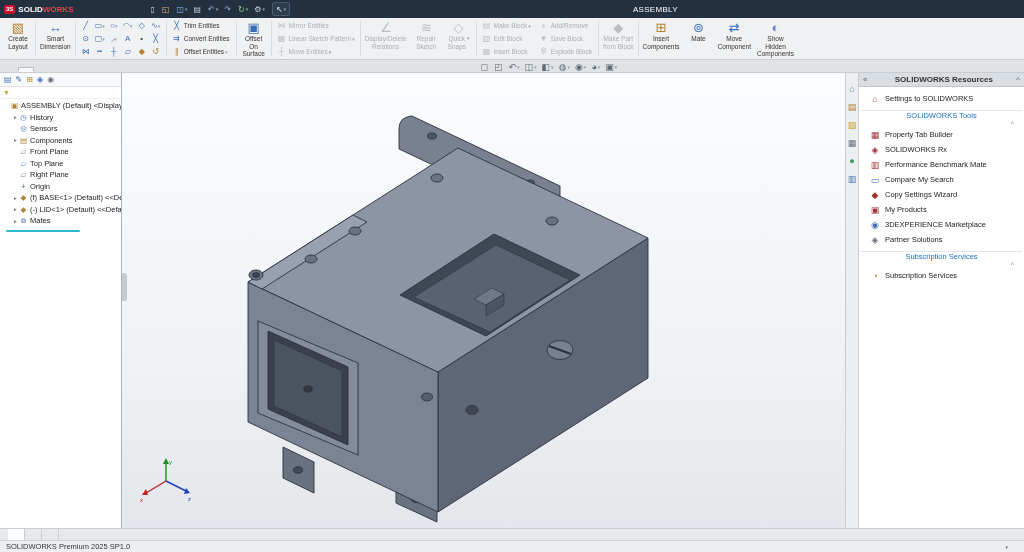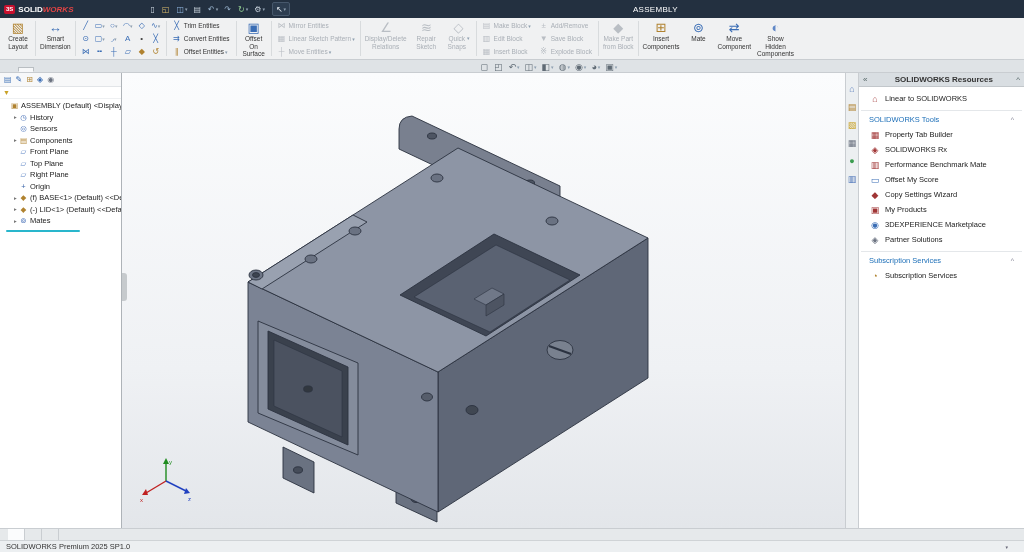--- a/index.html
+++ b/index.html
@@ -4,21 +4,21 @@
 <style>
   *{box-sizing:border-box;margin:0;padding:0;}
   html,body{width:1024px;height:552px;overflow:hidden;}
   body{font-family:"Liberation Sans","DejaVu Sans",sans-serif;position:relative;background:#fff;font-size:8px;color:#222;}
 
   
   .titlebar{height:18px;background:#233040;display:flex;align-items:center;color:#e8edf2;padding:0 4px;position:relative;}
   .logo{display:flex;align-items:center;}
   .logo-mark{background:#c8102e;color:#fff;font-size:6px;font-weight:bold;padding:1px 2px;border-radius:2px;line-height:7px;}
   .logo-solid{color:#fff;font-weight:bold;font-size:8px;margin-left:3px;}
-  .logo-works{color:#e24444;font-weight:bold;font-size:8px;font-style:italic;}
+  .logo-works{color:#e24444;font-weight:bold;font-size:8px;}
   .menus{display:flex;margin-left:8px;}
   .menu-item{padding:0 5px;color:#dfe6ec;font-size:8px;white-space:nowrap;}
   .qt{display:flex;margin-left:6px;align-items:center;}
   .qt-item{color:#c3cdd7;font-size:8px;padding:0 3px;display:flex;align-items:center;height:14px;}
   .qt-item.boxed{border:1px solid #47586c;background:#2d3d50;border-radius:2px;margin-left:4px;}
   .dd{font-size:5px;margin-left:1px;color:#8fa0b0;}
   .doc-title{position:absolute;left:64%;transform:translateX(-50%);color:#fff;font-size:8px;letter-spacing:.3px;}
   .tb-right{margin-left:auto;display:flex;align-items:center;gap:6px;}
   .search{display:flex;align-items:center;background:#1b2531;border:1px solid #3c4a5a;border-radius:2px;width:150px;height:13px;padding:0 4px;}
   .search input{flex:1;background:transparent;border:none;outline:none;color:#8fa0b0;font-size:7.5px;font-family:inherit;min-width:0;}
@@ -78,21 +78,21 @@
 
   .taskpane{width:166px;background:#fff;border-left:1px solid #c9cdd1;display:flex;flex-direction:column;flex:none;}
   .tp-header{height:14px;background:#d9dee2;display:flex;align-items:center;font-size:8px;color:#333;padding:0 4px;border-bottom:1px solid #c2c7cb;flex:none;}
   .tp-header .collapse{margin-right:4px;color:#566;}
   .tp-header .tptitle{flex:1;text-align:center;font-weight:bold;}
   .tp-header .chev{color:#566;}
   .tp-items{padding:4px 2px;}
   .tp-row{display:flex;align-items:center;height:15px;padding:0 8px;font-size:7.5px;color:#222;white-space:nowrap;overflow:hidden;}
   .tp-row .picon{width:12px;font-size:9px;margin-right:4px;text-align:center;flex:none;}
   .tp-row .chev{margin-left:auto;color:#889;font-size:7px;}
-  .tp-row.header{color:#1d6fb8;border-top:1px solid #e4e7ea;margin-top:4px;height:17px;}
+  .tp-row.header{color:#1d6fb8;border-top:1px solid #e4e7ea;margin-top:4px;height:17px;flex-direction:column;}
 
   
   .bottomtabs{height:12px;background:#e6e9eb;border-top:1px solid #c9cdd1;display:flex;align-items:stretch;font-size:7.5px;color:#333;}
   .bt-nav{display:flex;align-items:center;padding:0 3px;gap:2px;color:#667;font-size:5px;}
   .bt-tab{display:flex;align-items:center;padding:0 8px;border-right:1px solid #c9cdd1;white-space:nowrap;}
   .bt-tab.active{background:#fbfcfd;}
   .statusbar{height:12px;background:#eceff1;border-top:1px solid #cfd3d6;display:flex;align-items:center;font-size:7.5px;color:#333;padding:0 6px;}
   .sb-right{margin-left:auto;display:flex;gap:16px;align-items:center;padding-right:10px;}
   .sb-caret{font-size:5px;color:#667;}
 </style>
@@ -587,21 +587,21 @@
   <div class="taskpane">
     <div class="tp-header">
       <span class="collapse">«</span>
       <span class="tptitle">SOLIDWORKS Resources</span>
       <span class="chev">^</span>
     </div>
     <div class="tp-items">
 
     <div class="tp-row item">
         <span class="picon" style="color: rgb(160, 53, 53);">⌂</span>
-        <span>Linear to SOLIDWORKS</span>
+        <span>Settings to SOLIDWORKS</span>
 
       </div>
         <div class="tp-row header">
 
         <span>SOLIDWORKS Tools</span>
         <span class="chev">^</span>
       </div>
         <div class="tp-row item">
         <span class="picon" style="color: rgb(160, 53, 53);">▦</span>
         <span>Property Tab Builder</span>
@@ -612,21 +612,21 @@
         <span>SOLIDWORKS Rx</span>
 
       </div>
         <div class="tp-row item">
         <span class="picon" style="color: rgb(160, 53, 53);">▥</span>
         <span>Performance Benchmark Mate</span>
 
       </div>
         <div class="tp-row item">
         <span class="picon" style="color: rgb(58, 109, 181);">▭</span>
-        <span>Offset My Score</span>
+        <span>Compare My Search</span>
 
       </div>
         <div class="tp-row item">
         <span class="picon" style="color: rgb(160, 53, 53);">◆</span>
         <span>Copy Settings Wizard</span>
 
       </div>
         <div class="tp-row item">
         <span class="picon" style="color: rgb(160, 53, 53);">▣</span>
         <span>My Products</span>

